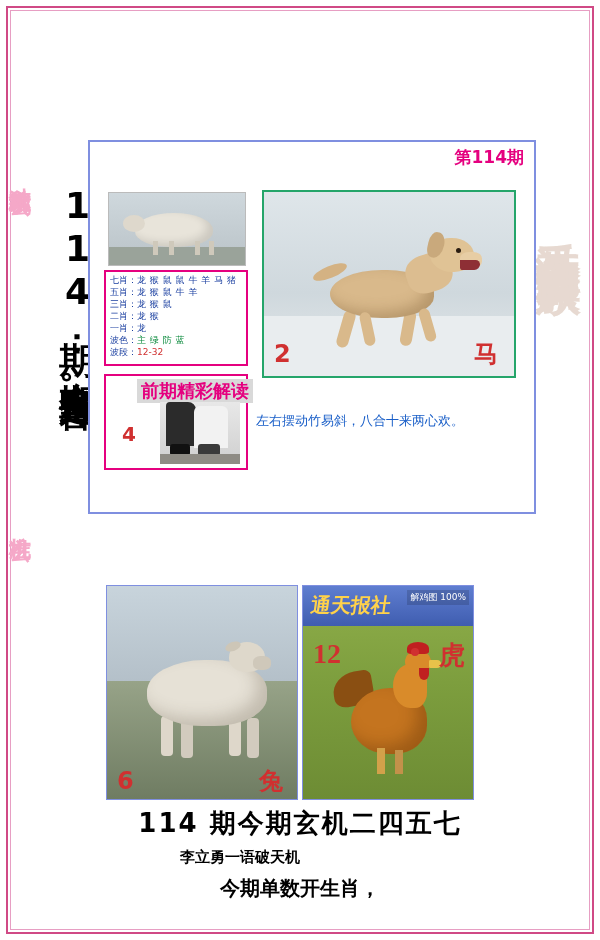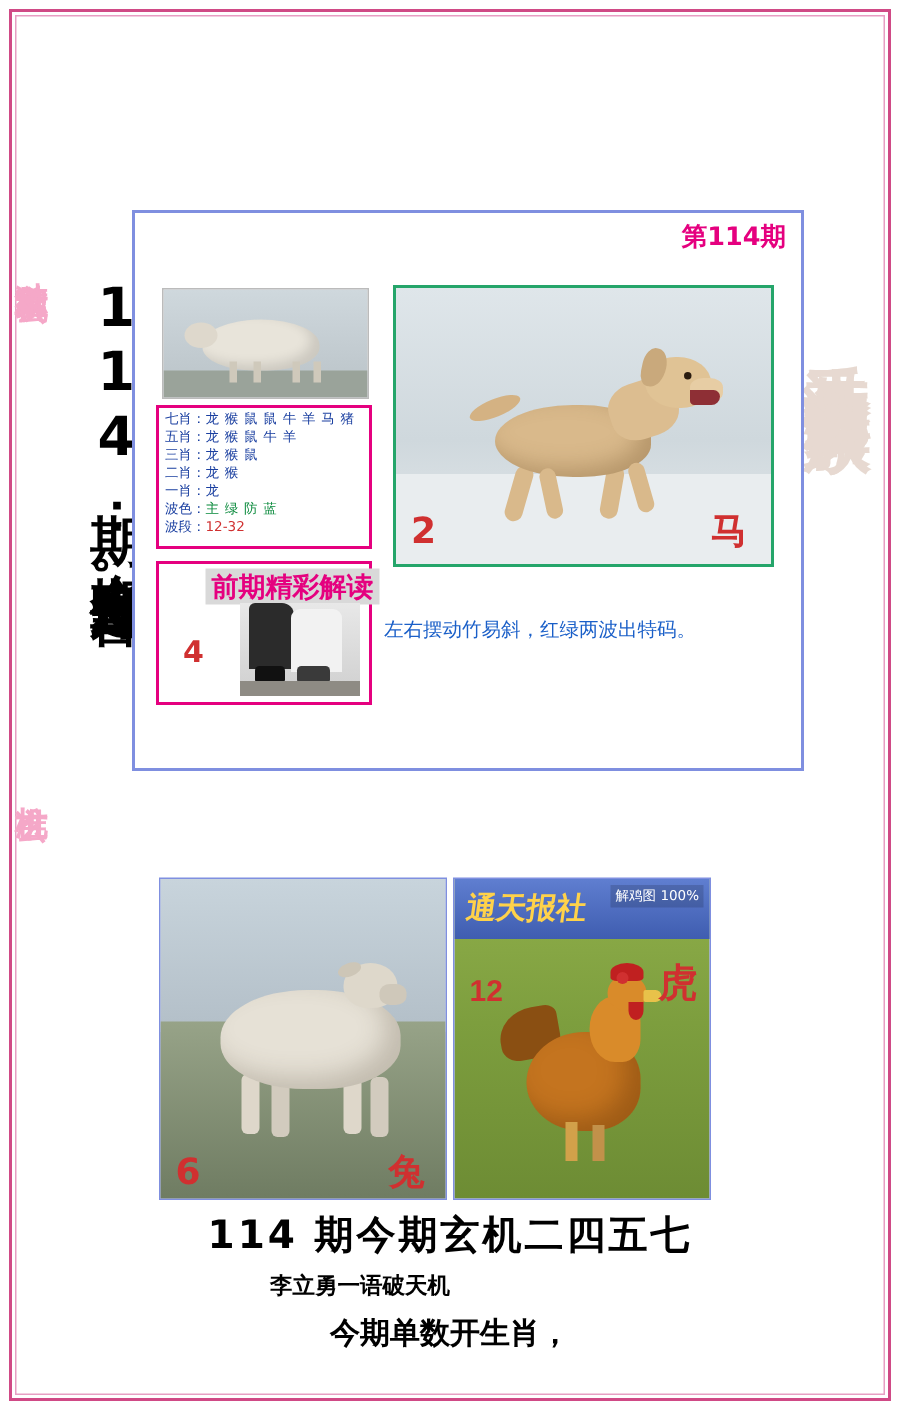--- a/index.html
+++ b/index.html
@@ -539,23 +539,23 @@
     position: absolute; left: 40px; top: 100px;
     width: 8px; height: 26px;
     background: #d2a14a;
   }
   .rooster .legs2 {
     position: absolute; left: 58px; top: 102px;
     width: 8px; height: 24px;
     background: #c2914a;
   }
   .rooster-num {
-    position: absolute; left: 10px; top: 64px;
-    font-family: Liberation Sans, sans-serif;
-    font-size: 20px; font-weight: bold; color: #d03030;
+    position: absolute; left: 10px; top: 52px;
+    font-family: Liberation Serif, serif;
+    font-size: 28px; font-weight: bold; color: #d03030;
   }
   .rooster-word {
     position: absolute; right: 8px; top: 52px;
     font-family: "DejaVu Sans", sans-serif;
     font-size: 26px; font-weight: bold; color: #d03030;
   }
   .rooster-dot {
     position: absolute; right: 54px; top: 62px;
     width: 8px; height: 8px; border-radius: 50%;
     background: #d03030;
@@ -677,21 +677,21 @@
         <div class="muzzle"></div>
         <div class="mouth"></div>
         <div class="eye"></div>
       </div>
       <div class="dog-num">2</div>
       <div class="dog-word">马</div>
     </div>
 
 
     <div class="poem">
-      <div>左右摆动竹易斜，红绿两波出特码。</div>
+      <div>左右摆动竹易斜，八合十来两心欢。</div>
     </div>
   </div>
 
   <div class="bottom-group">
 
     <div class="sheep-big">
       <div class="sky"></div>
       <div class="grass"></div>
       <div class="legL"></div>
       <div class="legL2"></div>

